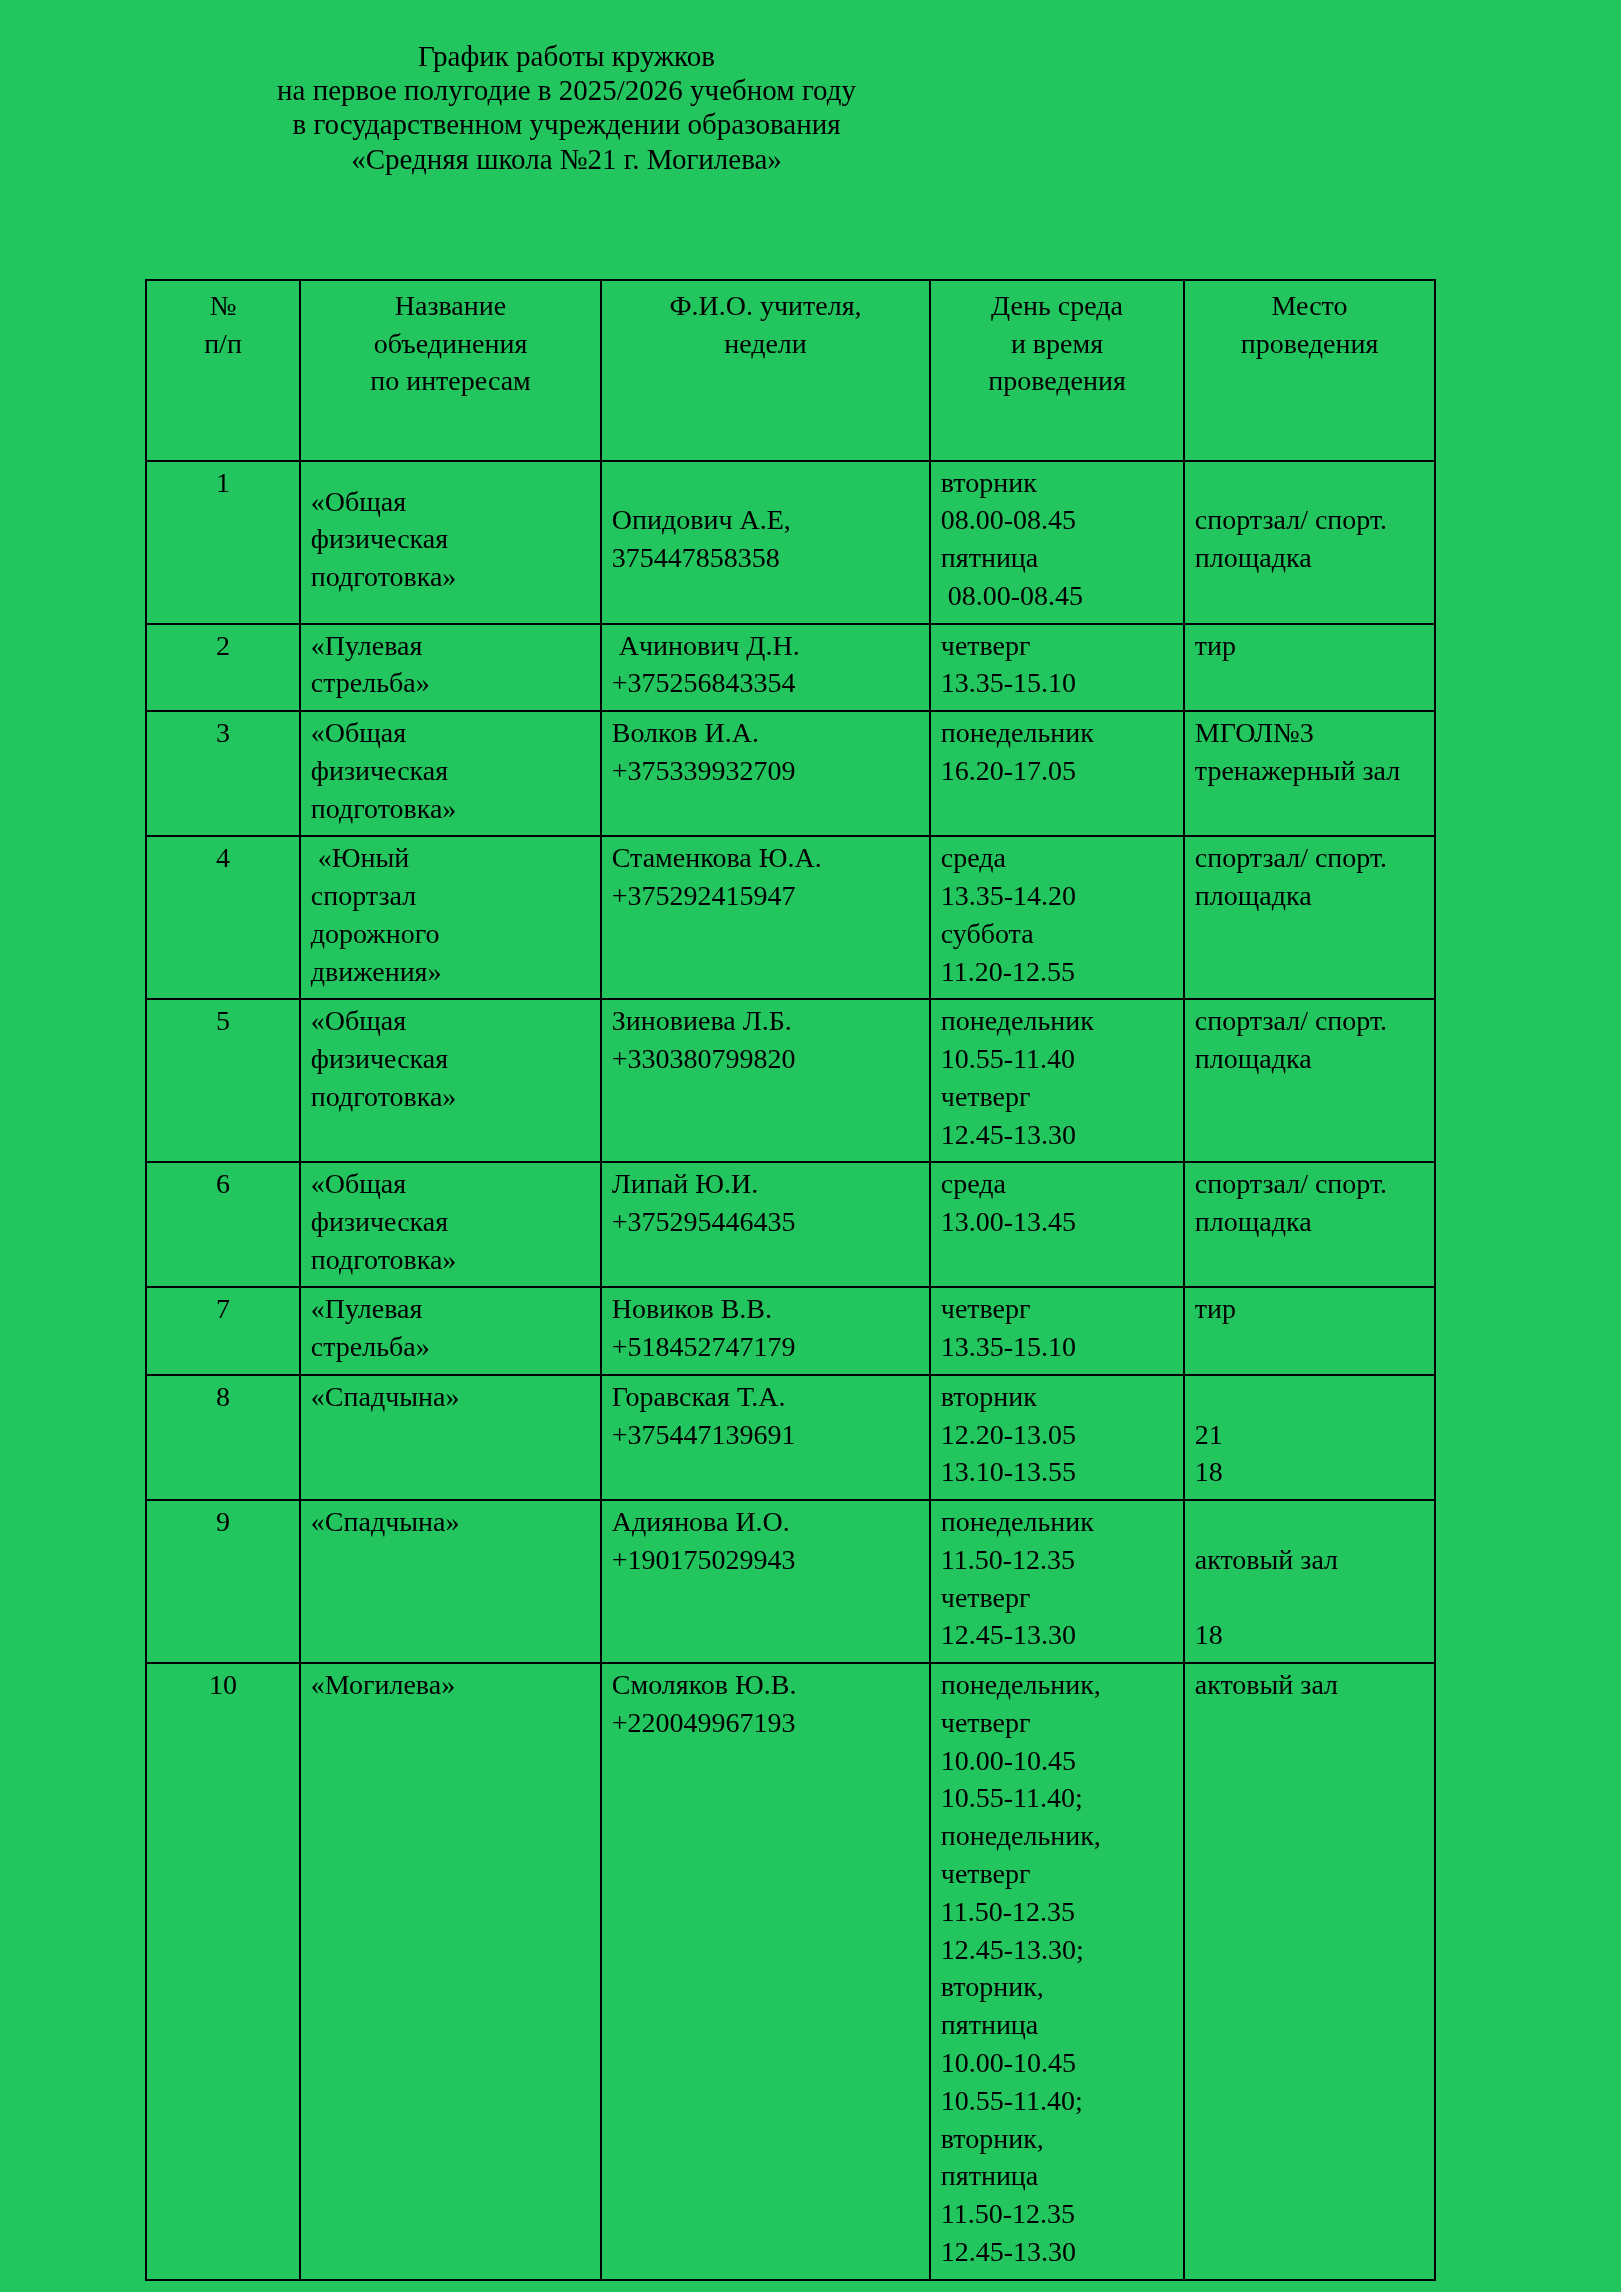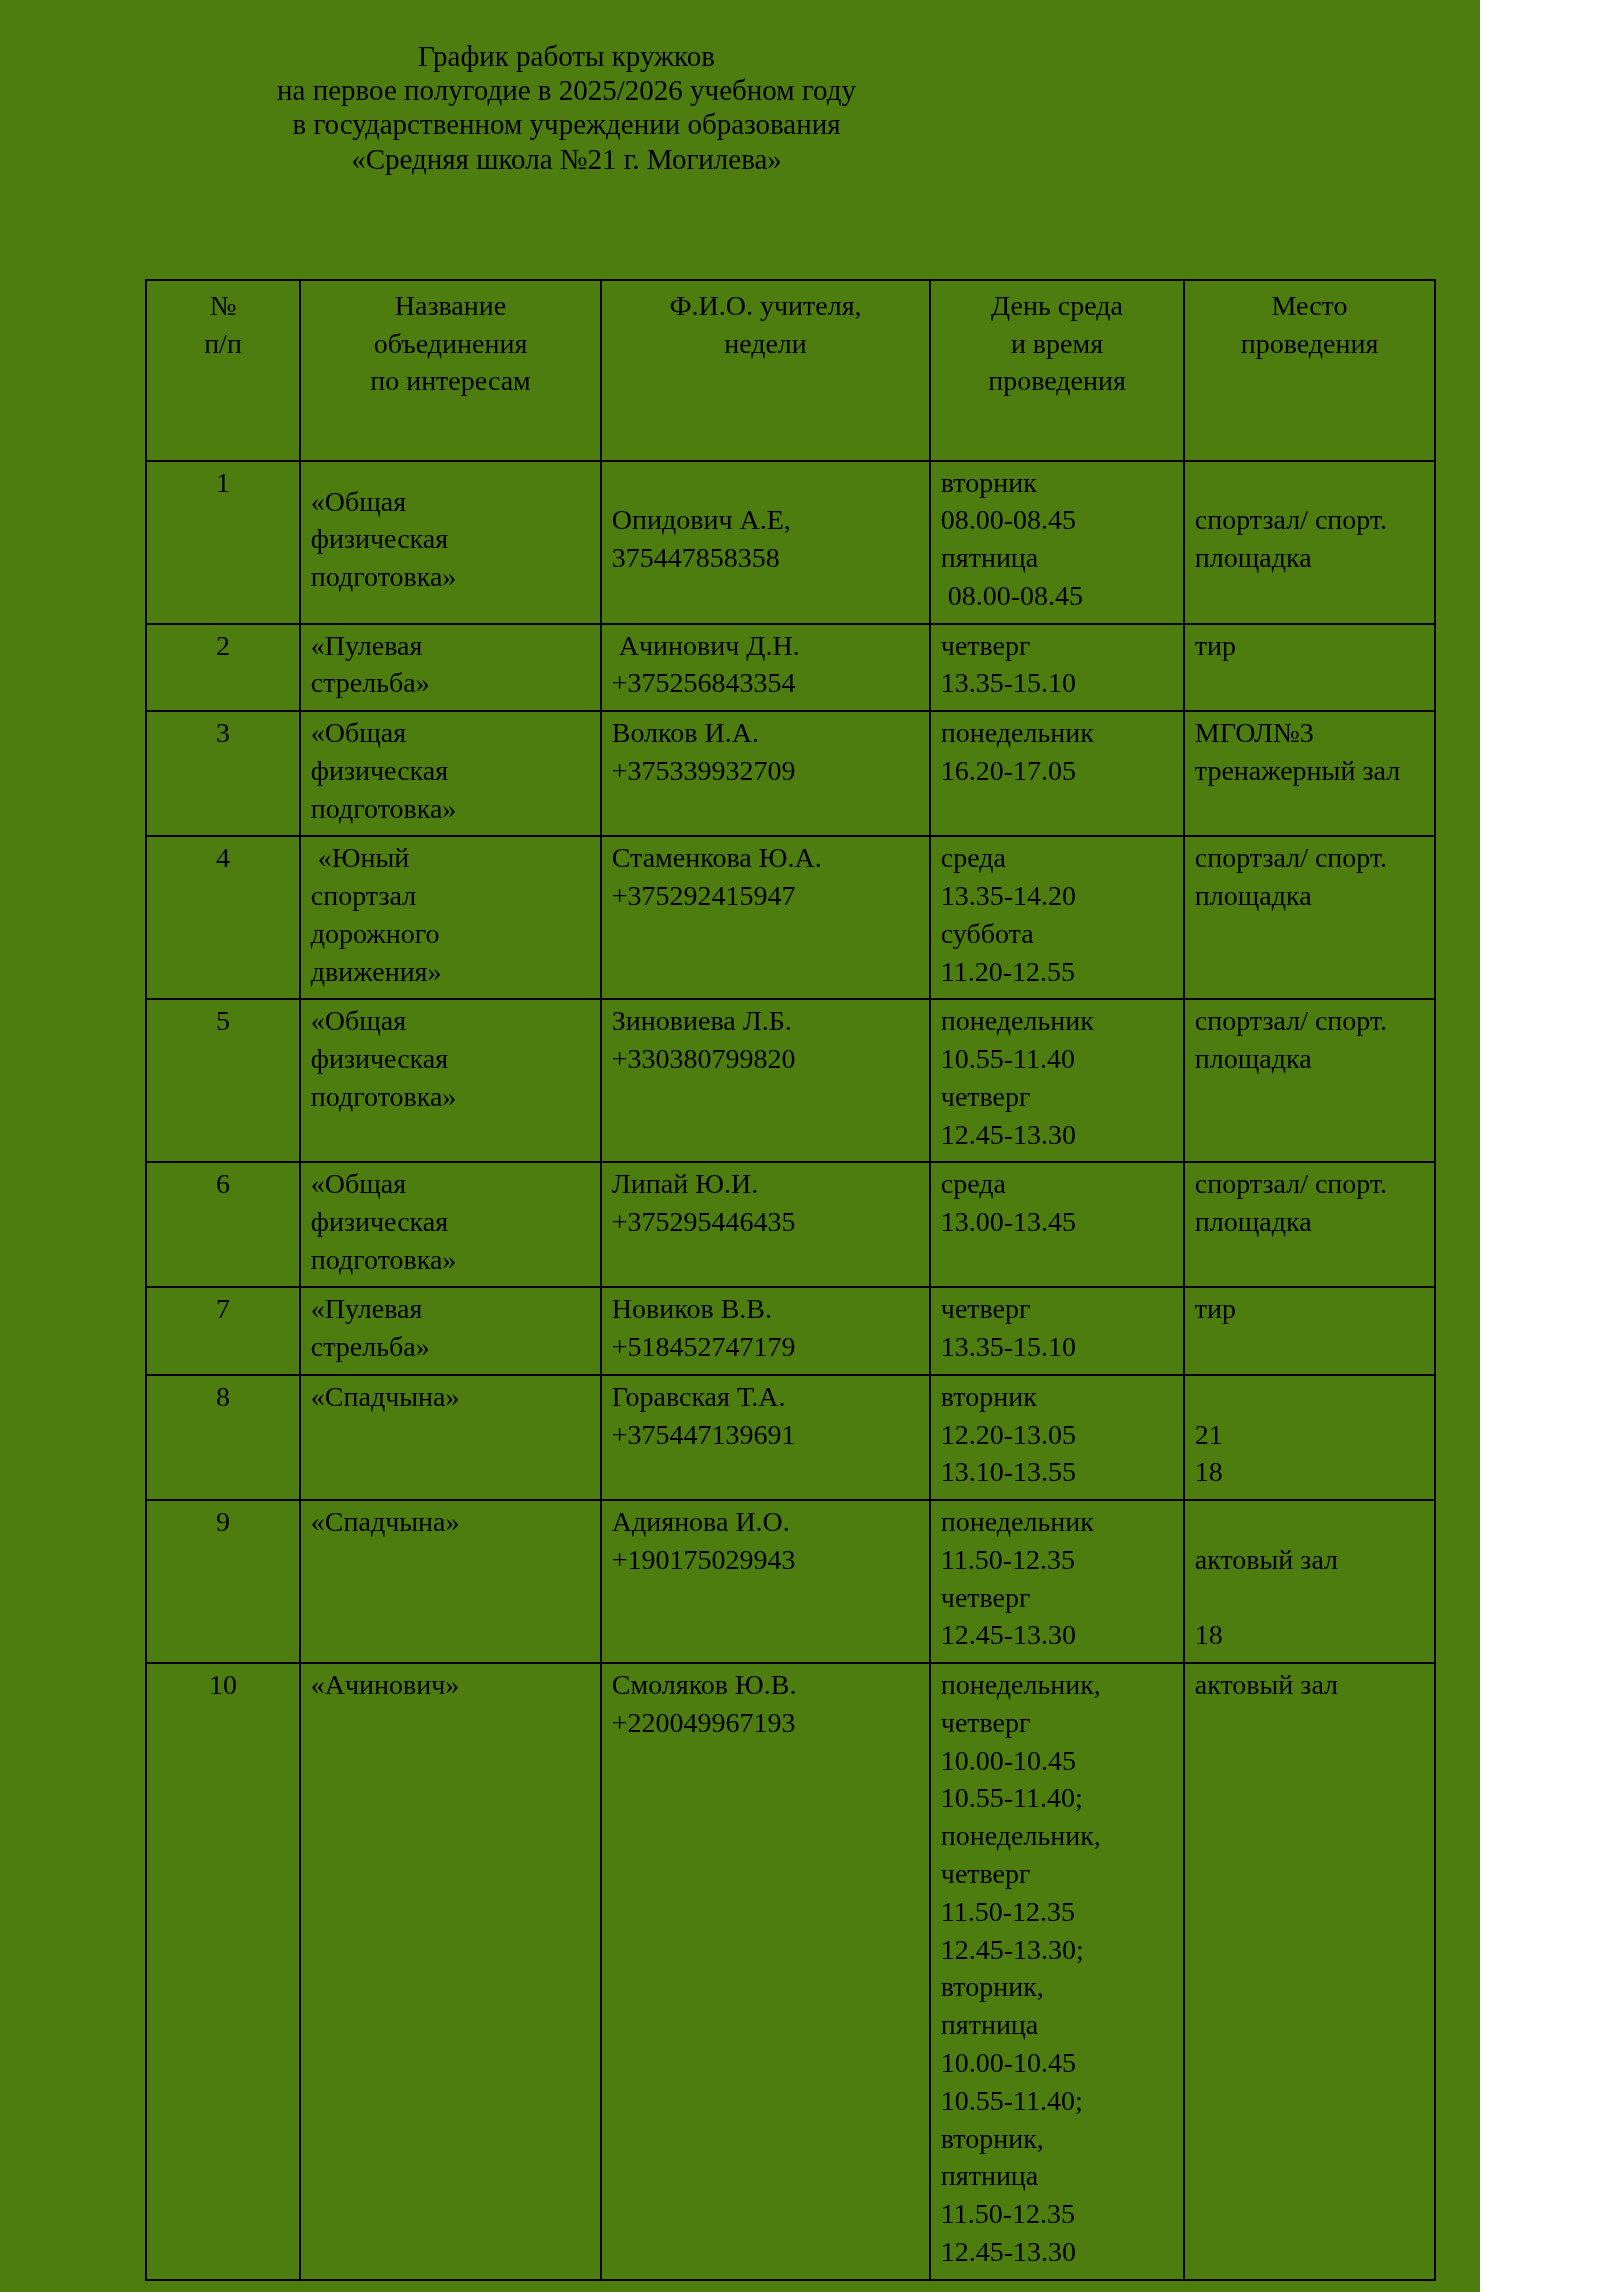--- a/index.html
+++ b/index.html
@@ -2,23 +2,23 @@
 <html><head>
 <meta charset="utf-8">
 <style>
   html, body {
     margin: 0;
     padding: 0;
     background: #ffffff;
   }
   .page {
     position: relative;
-    width: 1480px;
+    width: 1621px;
     height: 2293px;
-    background: #4d7c0f;
+    background: #22c55e;
     color: #000000;
     font-family: "Liberation Serif", "DejaVu Serif", serif;
     overflow: hidden;
   }
   .doc-title {
     position: absolute;
     top: 39px;
     left: 145px;
     width: 843px;
     text-align: center;
@@ -204,21 +204,21 @@
 11.50-12.35
 четверг
 12.45-13.30</td>
         <td>
 актовый зал
 
 18</td>
       </tr>
       <tr>
         <td class="num">10</td>
-        <td>«Ачинович»</td>
+        <td>«Могилева»</td>
         <td>Смоляков Ю.В.
 +220049967193</td>
         <td>понедельник,
 четверг
 10.00-10.45
 10.55-11.40;
 понедельник,
 четверг
 11.50-12.35
 12.45-13.30;

